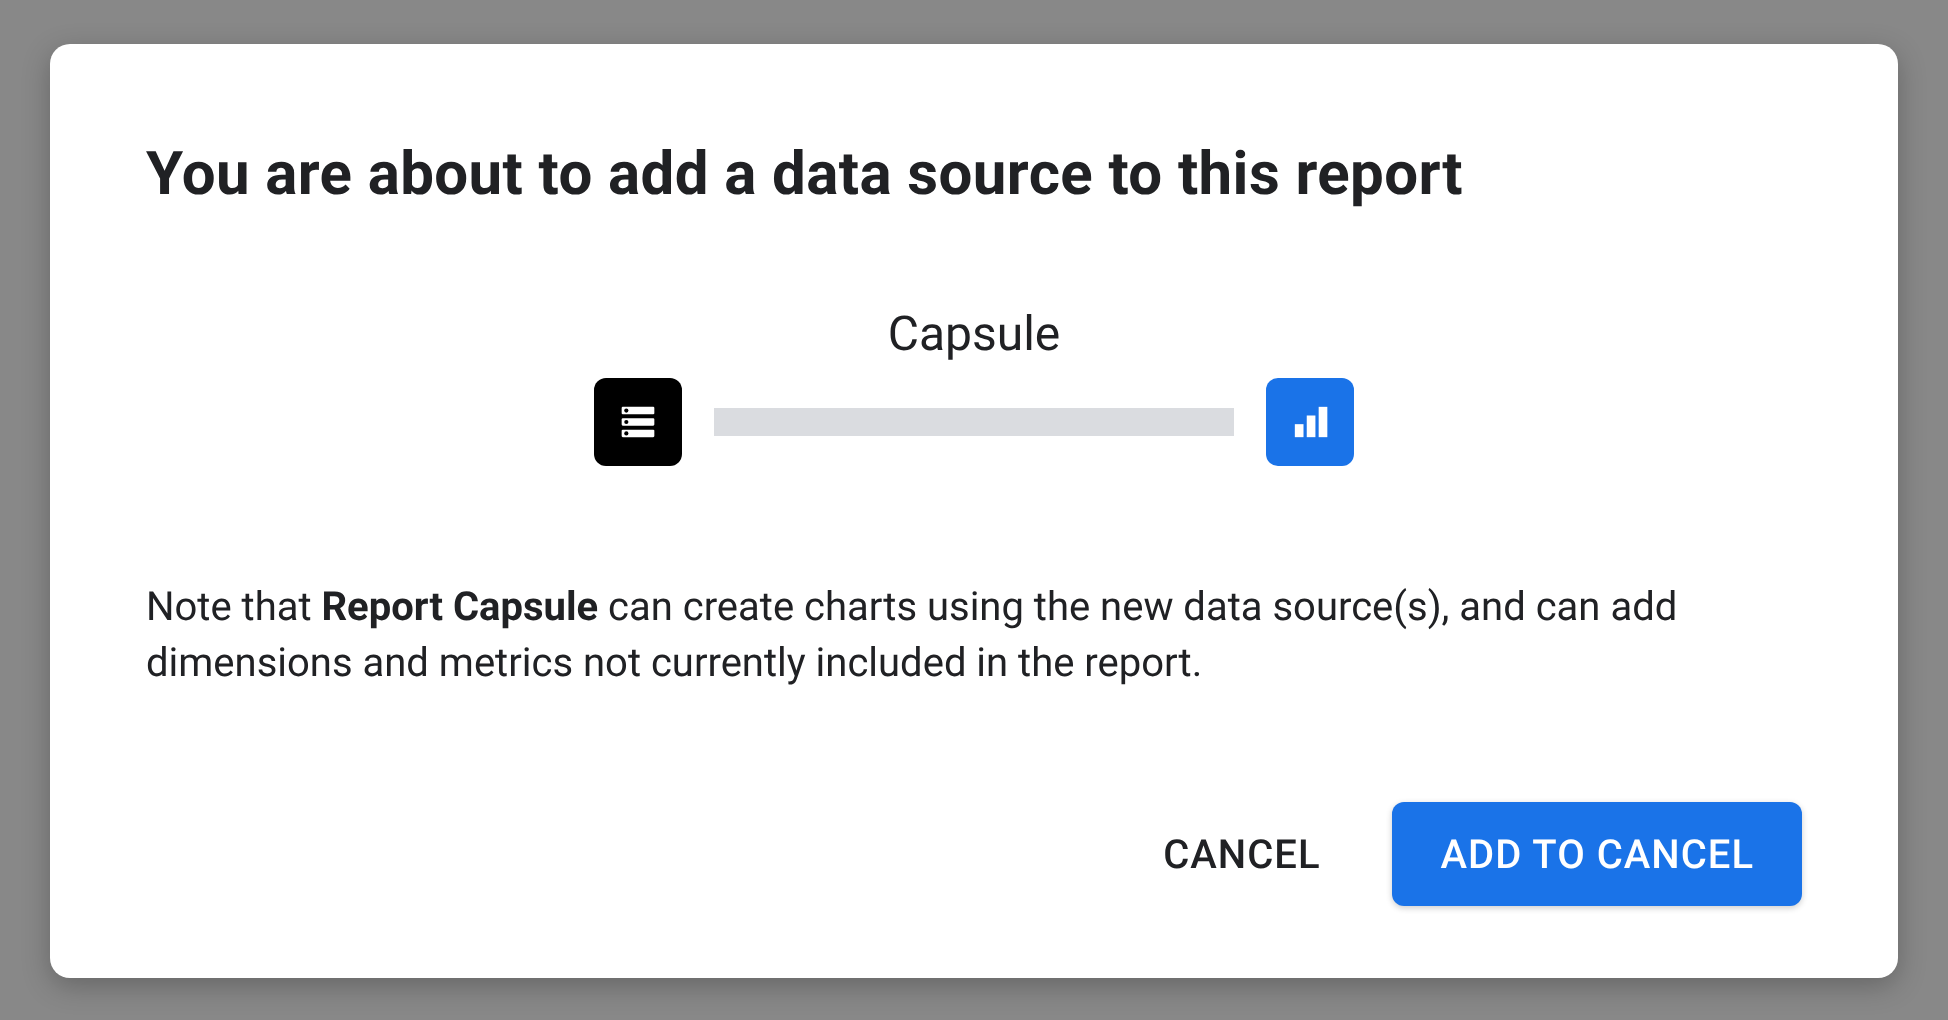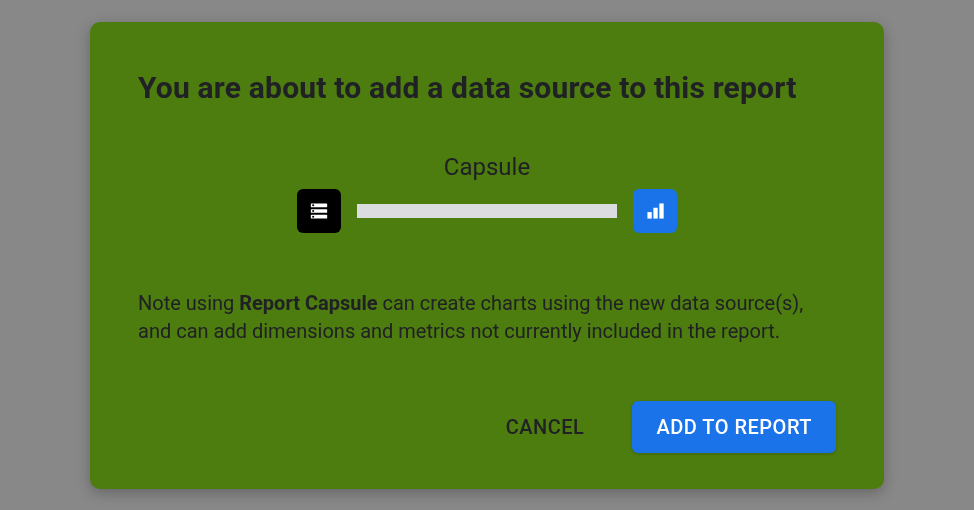--- a/index.html
+++ b/index.html
@@ -11,22 +11,22 @@
     width: 974px;
     height: 510px;
     background: #888888;
     font-family: Roboto, "Helvetica Neue", Arial, sans-serif;
     display: flex;
     align-items: center;
     justify-content: center;
     overflow: hidden;
   }
   .dialog {
-    width: 794px;
-    background: #4d7c0f;
+    width: 924px;
+    background: #ffffff;
     border-radius: 10px;
     box-shadow: 0 4px 14px rgba(0,0,0,0.25);
     padding: 48px 48px 36px 48px;
     display: flex;
     flex-direction: column;
   }
   .dialog-title {
     font-size: 30px;
     font-weight: 700;
     color: #202124;
@@ -75,21 +75,21 @@
     line-height: 1.4;
     margin-bottom: 56px;
   }
   .note strong {
     font-weight: 700;
   }
   .button-row {
     display: flex;
     justify-content: flex-end;
     align-items: center;
-    gap: 40px;
+    gap: 28px;
   }
   .btn {
     font-size: 20px;
     font-weight: 500;
     letter-spacing: 0.5px;
     cursor: pointer;
     border: none;
     background: none;
     font-family: inherit;
   }
@@ -131,21 +131,21 @@
         <svg width="26" height="26" viewBox="0 0 24 24">
           <rect x="5" y="13" width="4" height="6" fill="#fff"></rect>
           <rect x="10.5" y="9" width="4" height="10" fill="#fff"></rect>
           <rect x="16" y="5" width="4" height="14" fill="#fff"></rect>
         </svg>
       </div>
     </div>
   </div>
 
   <p class="note">
-    <span>Note using </span><strong>Report Capsule</strong><span> can create charts using the new data source(s), and can add dimensions and metrics not currently included in the report.</span>
+    <span>Note that </span><strong>Report Capsule</strong><span> can create charts using the new data source(s), and can add dimensions and metrics not currently included in the report.</span>
   </p>
 
   <div class="button-row">
     <button class="btn btn-cancel">CANCEL</button>
-    <button class="btn btn-primary">ADD TO REPORT</button>
+    <button class="btn btn-primary">ADD TO CANCEL</button>
   </div>
 
 </div>
 
 </body></html>

